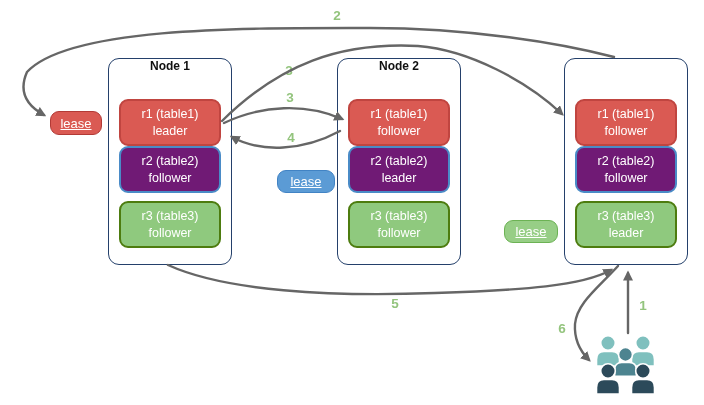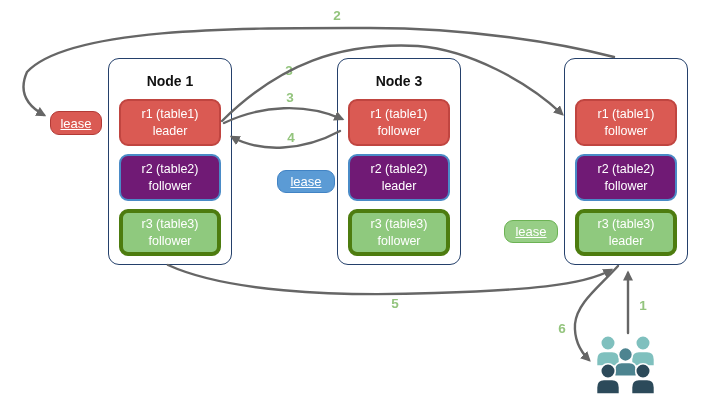--- a/index.html
+++ b/index.html
@@ -5,31 +5,31 @@
   html,body{margin:0;padding:0;background:#ffffff;}
   #canvas{
     position:relative;width:704px;height:405px;background:#ffffff;overflow:hidden;
     font-family:"Liberation Sans","DejaVu Sans",sans-serif;
   }
   .node{
     position:absolute;top:58px;width:124px;height:207px;box-sizing:border-box;
     background:#ffffff;border:1.5px solid #24406B;border-radius:11px;z-index:2;
   }
   .node-title{
-    margin-top:14px;text-align:center;font-size:14px;font-weight:700;color:#111111;
+    text-align:center;font-size:12px;font-weight:700;color:#111111;
   }
-  .replicas{position:absolute;top:40px;left:10px;display:flex;flex-direction:column;gap:8px;}
+  .replicas{position:absolute;top:40px;left:10px;display:flex;flex-direction:column;gap:0;}
   .replica{
     width:102px;height:47px;box-sizing:border-box;border-radius:9px;
     display:flex;flex-direction:column;align-items:center;justify-content:center;
     color:#ffffff;font-size:12.5px;line-height:1.3;text-align:center;
   }
   .replica.red  {background:#DA5A53;border:2px solid #C04540;}
   .replica.blue {background:#701a75;border:2px solid #4A8BC7;}
-  .replica.green{background:#8FC97E;border:4px solid #4d7c0f;}
+  .replica.green{background:#8FC97E;border:2px solid #4d7c0f;margin-top:8px;}
   .lease{
     position:absolute;box-sizing:border-box;border-radius:9px;z-index:2;
     display:flex;align-items:center;justify-content:center;
     color:#ffffff;font-size:13px;text-decoration:underline;
   }
   .lease.red  {left:50px; top:111px;width:52px;height:24px;background:#DA5A53;border:1.5px solid #B23A36;}
   .lease.blue {left:277px;top:170px;width:58px;height:23px;background:#5B9BD5;border:1.5px solid #4183C4;}
   .lease.green{left:504px;top:220px;width:54px;height:23px;background:#97CE86;border:1.5px solid #6CB254;}
   .step{
     position:absolute;z-index:3;font-size:13.5px;font-weight:700;color:#93C47D;
@@ -55,21 +55,21 @@
         <span>follower</span>
       </div>
       <div class="replica green">
         <span>r3 (table3)</span>
         <span>follower</span>
       </div>
     </div>
   </div>
 
   <div class="node" style="left:337px">
-    <div class="node-title">Node 3</div>
+    <div class="node-title">Node 2</div>
     <div class="replicas">
       <div class="replica red">
         <span>r1 (table1)</span>
         <span>follower</span>
       </div>
       <div class="replica blue">
         <span>r2 (table2)</span>
         <span>leader</span>
       </div>
       <div class="replica green">

